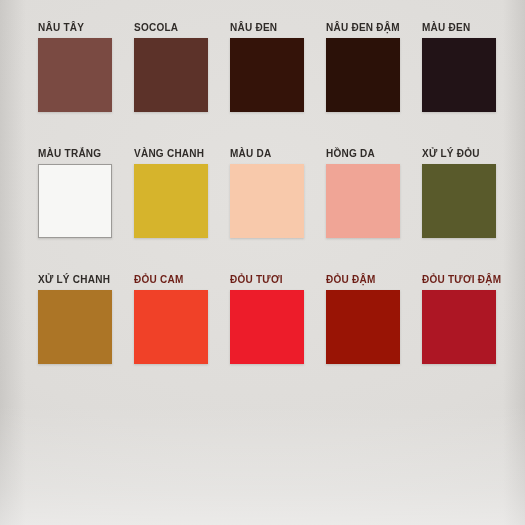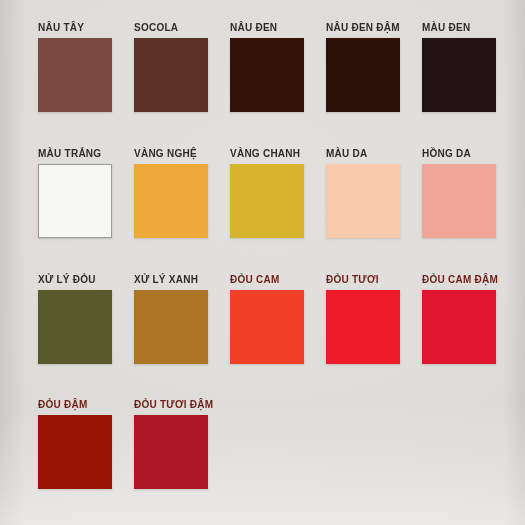--- a/index.html
+++ b/index.html
@@ -119,56 +119,48 @@
 
     <div class="swatch-cell row-2">
       <div class="swatch-label">MÀU ĐEN</div>
       <div class="swatch-chip" style="background-color: rgb(34, 19, 23);"></div>
     </div>
     <div class="swatch-cell row-2">
       <div class="swatch-label">MÀU TRẮNG</div>
       <div class="swatch-chip outlined" style="background-color: rgb(247, 247, 245);"></div>
     </div>
     <div class="swatch-cell row-2">
-      <div class="swatch-label">VÀNG NGHỆ</div>
-      <div class="swatch-chip" style="background-color: rgb(237, 169, 56);"></div>
-    </div>
-    <div class="swatch-cell row-2">
       <div class="swatch-label">VÀNG CHANH</div>
       <div class="swatch-chip" style="background-color: rgb(214, 180, 44);"></div>
     </div>
     <div class="swatch-cell row-2">
       <div class="swatch-label">MÀU DA</div>
       <div class="swatch-chip" style="background-color: rgb(248, 201, 171);"></div>
     </div>
 
     <div class="swatch-cell row-3">
       <div class="swatch-label">HỒNG DA</div>
       <div class="swatch-chip" style="background-color: rgb(240, 165, 150);"></div>
     </div>
     <div class="swatch-cell row-3">
       <div class="swatch-label">XỬ LÝ ĐỎU</div>
       <div class="swatch-chip" style="background-color: rgb(89, 90, 43);"></div>
     </div>
     <div class="swatch-cell row-3">
-      <div class="swatch-label">XỬ LÝ XANH</div>
+      <div class="swatch-label">XỬ LÝ CHANH</div>
       <div class="swatch-chip" style="background-color: rgb(172, 117, 38);"></div>
     </div>
 
     <div class="swatch-cell row-4">
       <div class="swatch-label">ĐỎU CAM</div>
       <div class="swatch-chip" style="background-color: rgb(240, 65, 40);"></div>
     </div>
     <div class="swatch-cell row-4">
       <div class="swatch-label">ĐỎU TƯƠI</div>
       <div class="swatch-chip" style="background-color: rgb(237, 28, 42);"></div>
-    </div>
-    <div class="swatch-cell row-4">
-      <div class="swatch-label">ĐỎU CAM ĐẬM</div>
-      <div class="swatch-chip" style="background-color: rgb(224, 22, 48);"></div>
     </div>
     <div class="swatch-cell row-4">
       <div class="swatch-label">ĐỎU ĐẬM</div>
       <div class="swatch-chip" style="background-color: rgb(153, 20, 5);"></div>
     </div>
     <div class="swatch-cell row-4">
       <div class="swatch-label">ĐỎU TƯƠI ĐẬM</div>
       <div class="swatch-chip" style="background-color: rgb(173, 22, 36);"></div>
     </div>
 

